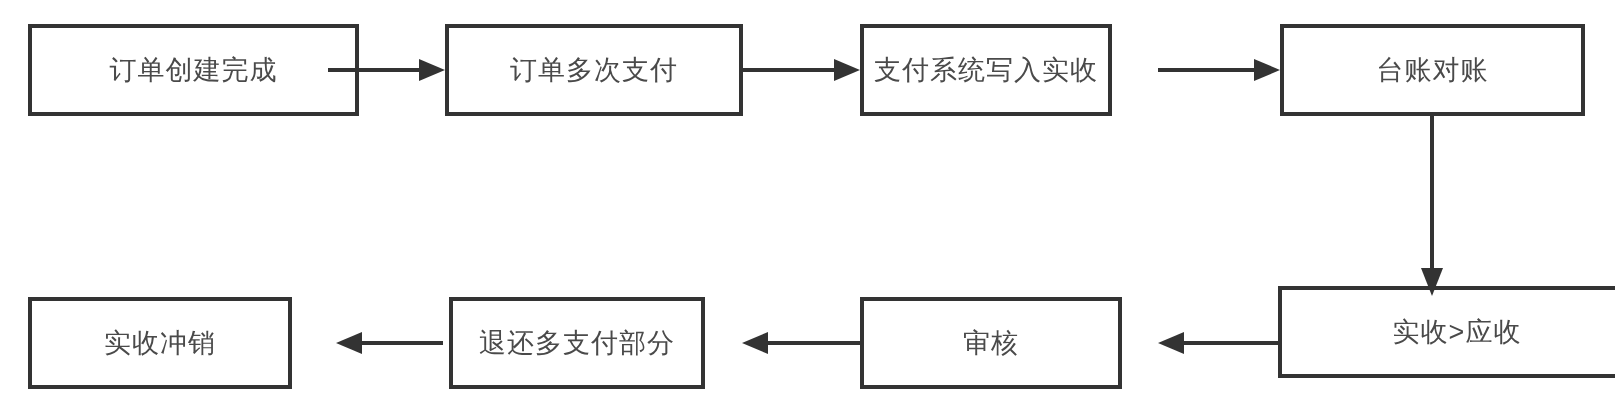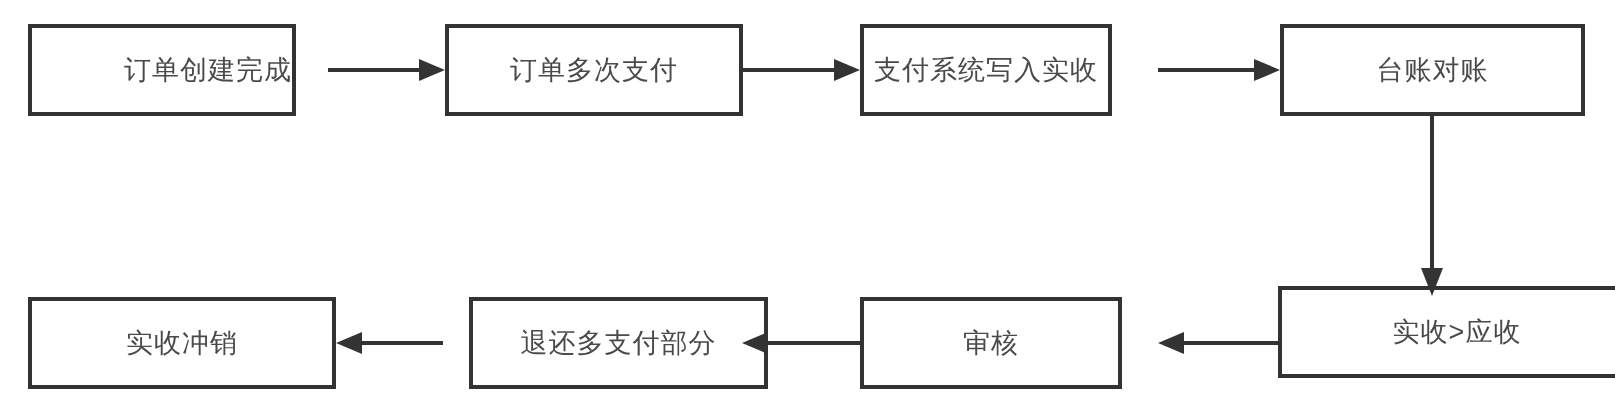--- a/index.html
+++ b/index.html
@@ -25,29 +25,29 @@
     justify-content: center;
     height: 92px;
   }
   .node .label {
     color: #4a4a4a;
     font-size: 27px;
     letter-spacing: 1px;
     white-space: nowrap;
   }
   
-  .n1 { left: 28px;   top: 24px; width: 268px; justify-content: flex-end; }
+  .n1 { left: 28px;   top: 24px; width: 331px; }
   .n2 { left: 445px;  top: 24px; width: 298px; justify-content: center; }
   .n3 { left: 860px;  top: 24px; width: 252px; }
   .n4 { left: 1280px; top: 24px; width: 305px; }
   
   .n5 { left: 1278px; top: 286px; width: 358px; }
   .n6 { left: 860px;  top: 297px; width: 262px; justify-content: center; }
-  .n7 { left: 469px;  top: 297px; width: 299px; }
-  .n8 { left: 28px;   top: 297px; width: 308px; }
+  .n7 { left: 449px;  top: 297px; width: 256px; }
+  .n8 { left: 28px;   top: 297px; width: 264px; }
 
   .shaft {
     position: absolute;
     background: #333333;
   }
   .head {
     position: absolute;
     width: 0;
     height: 0;
     border-style: solid;

